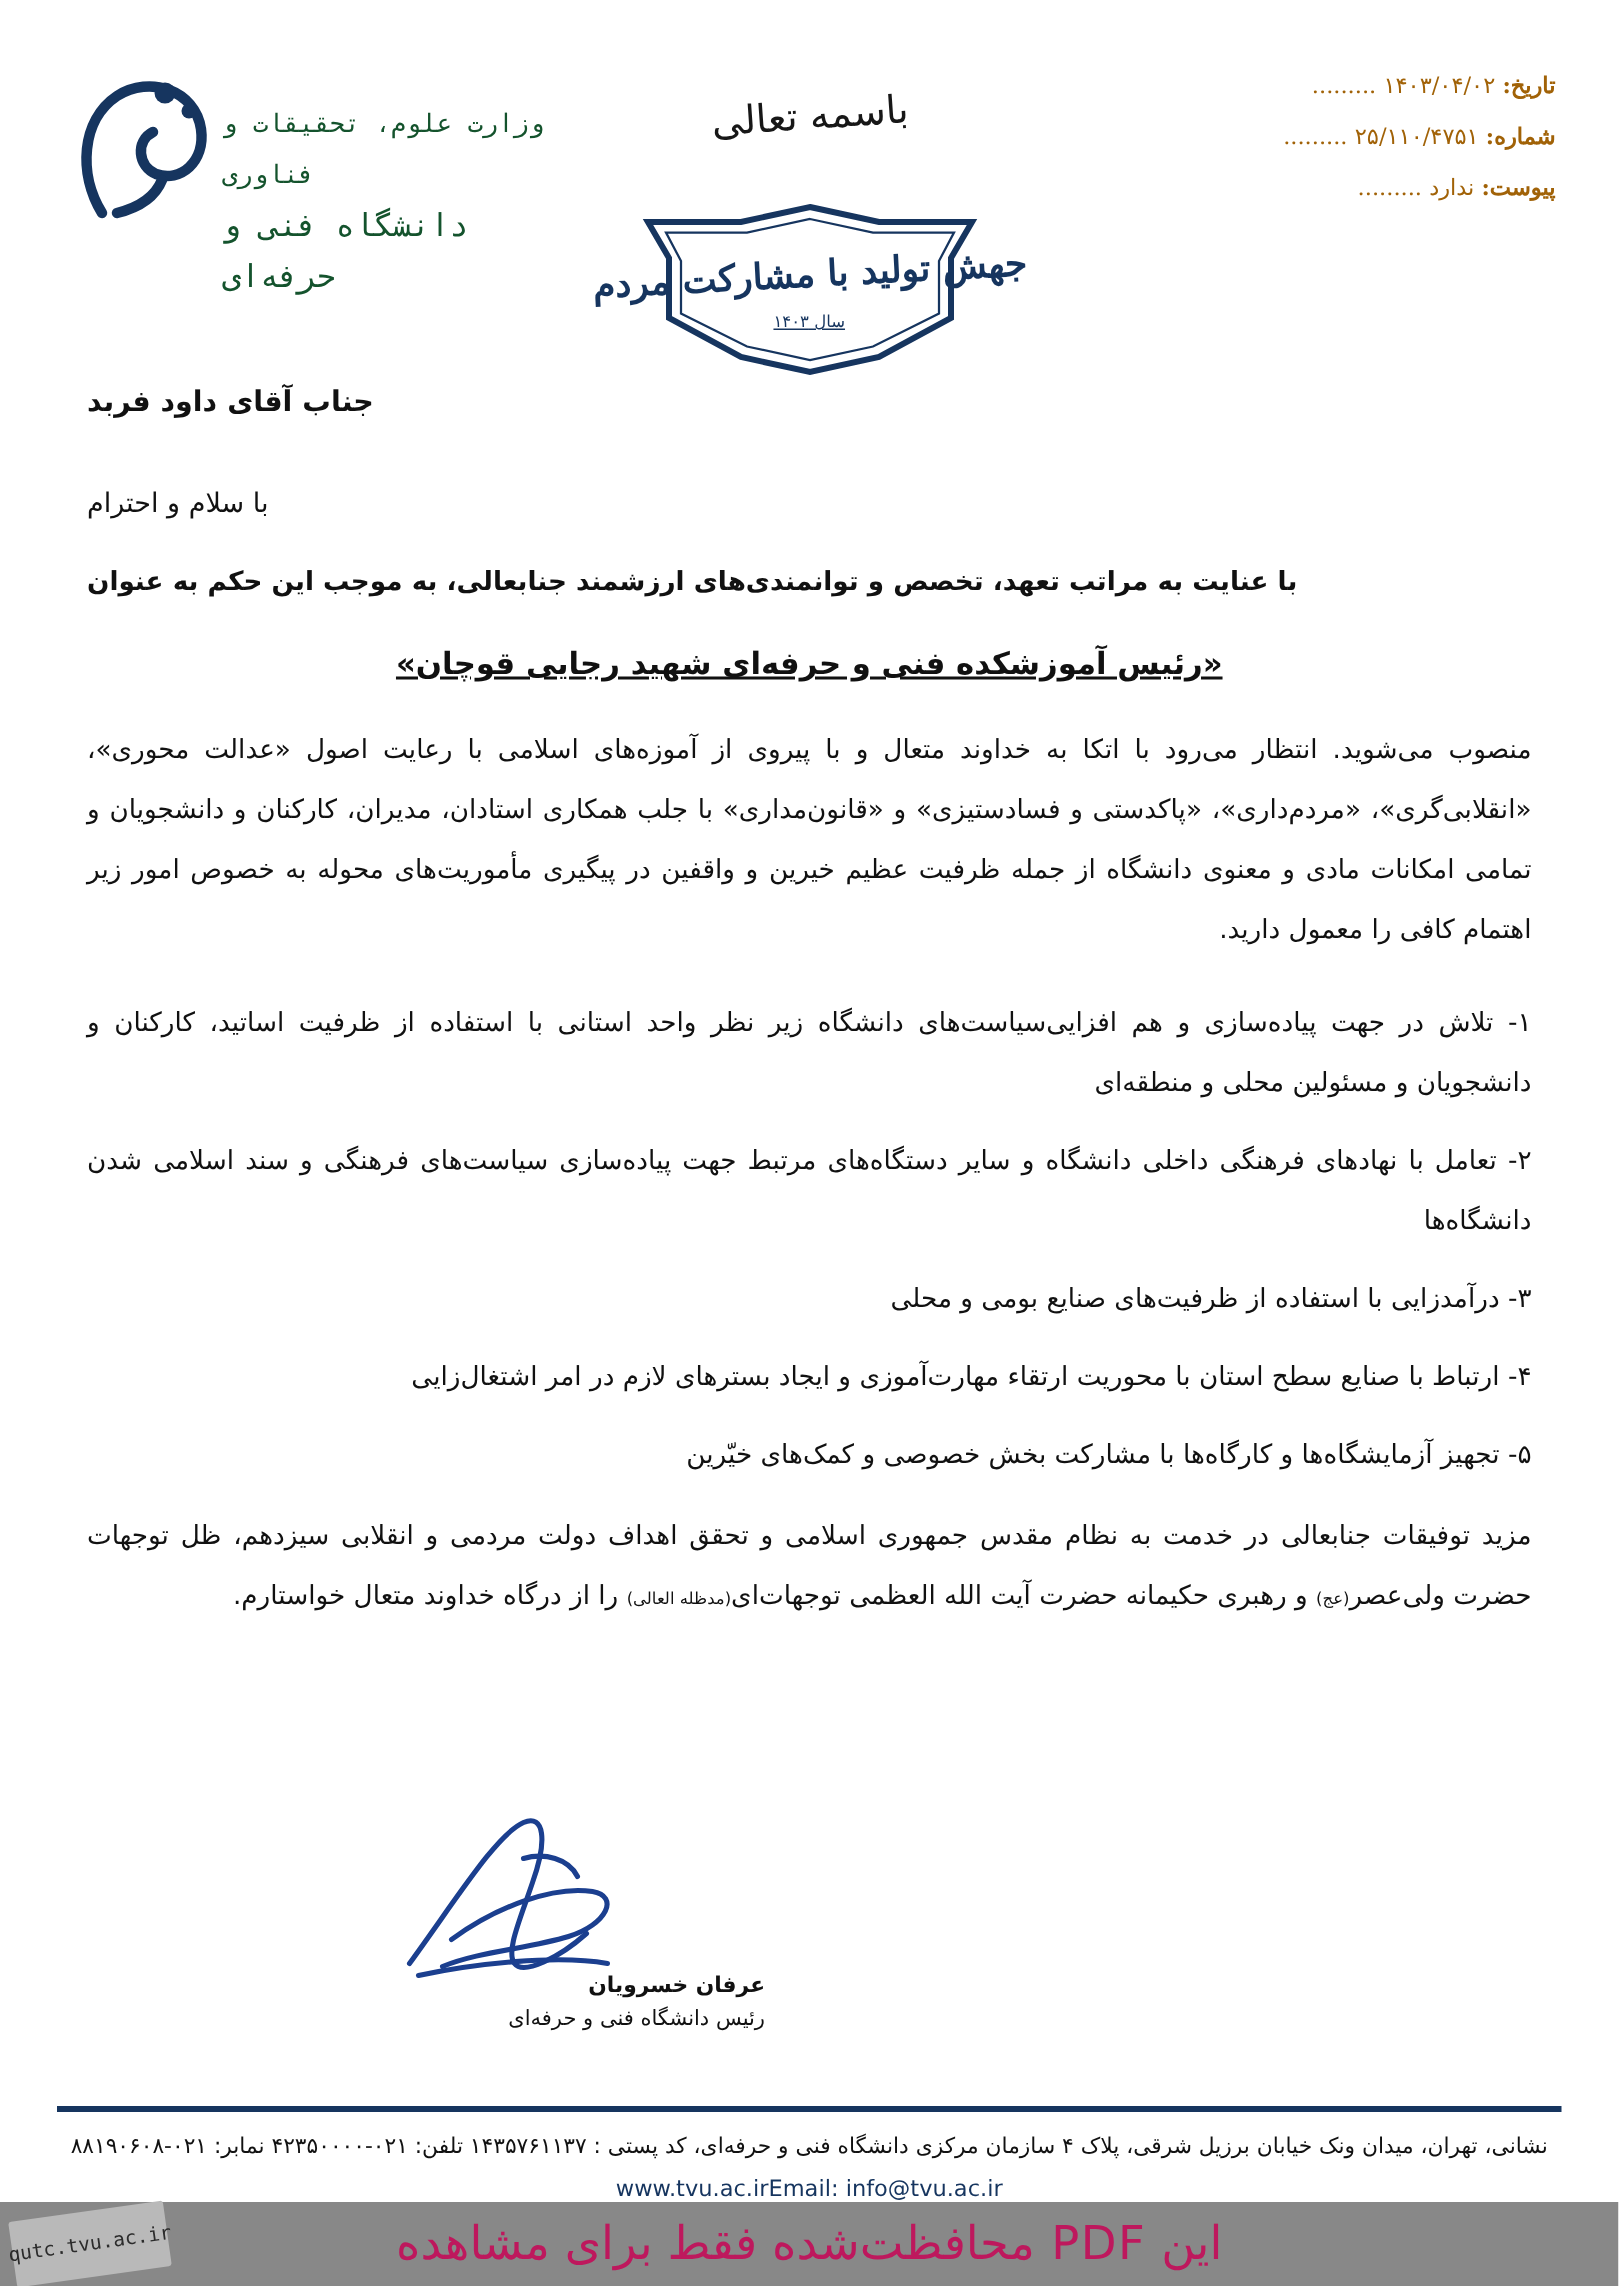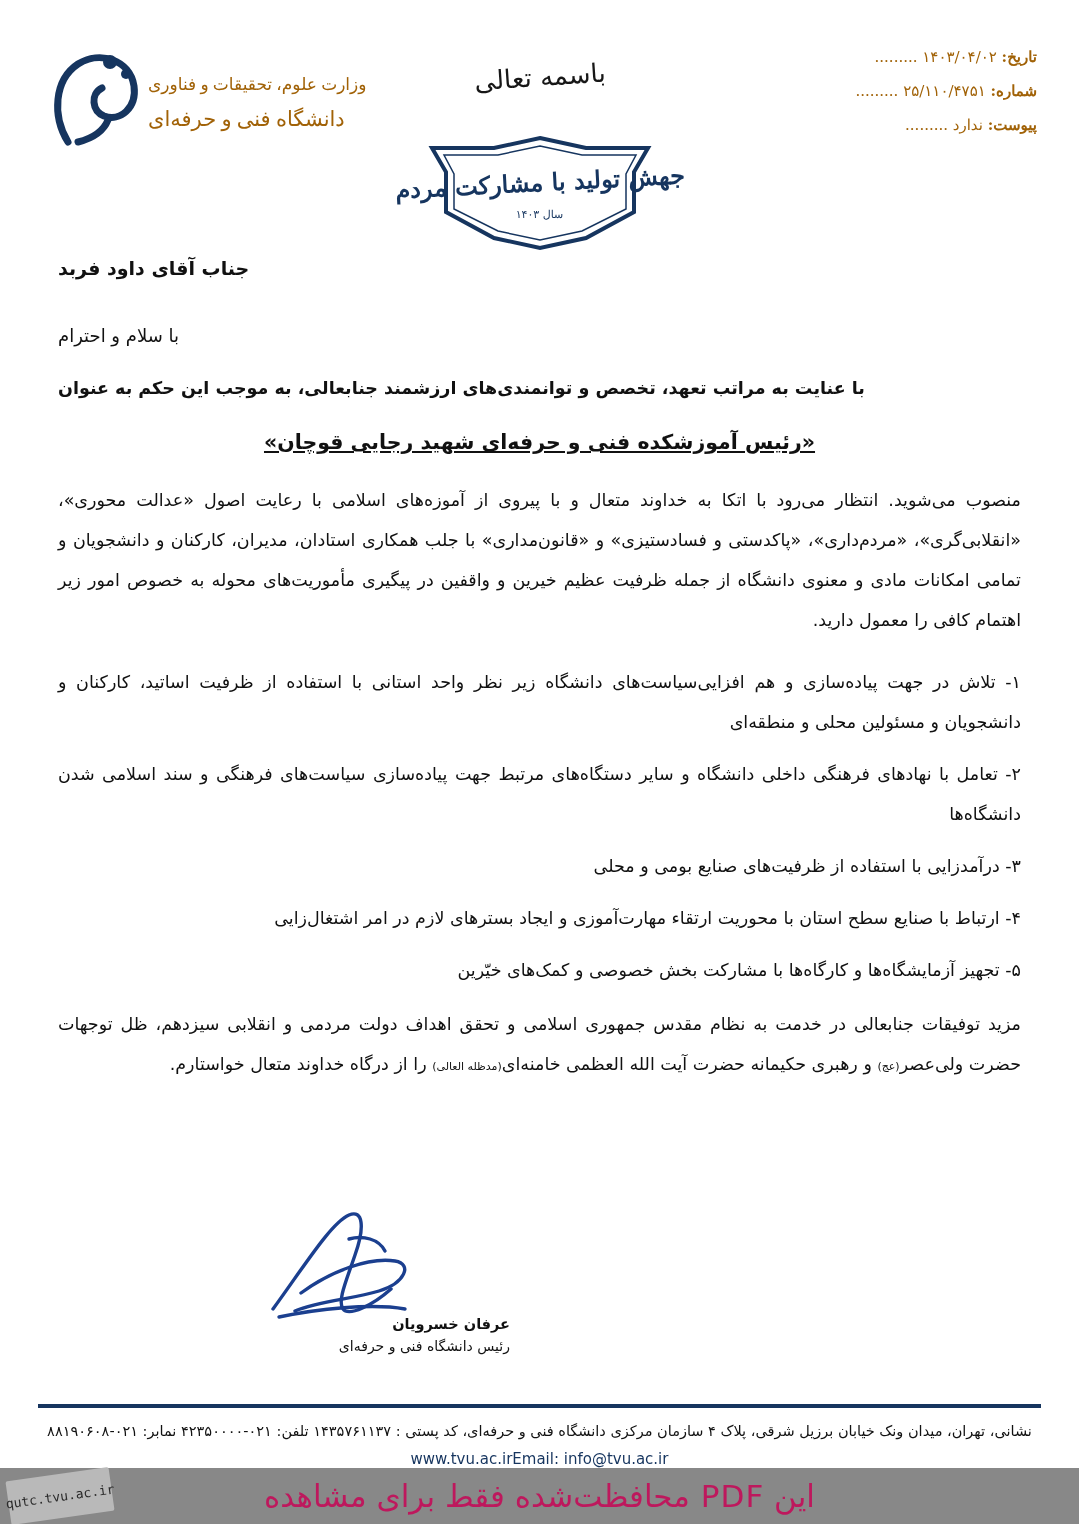--- a/index.html
+++ b/index.html
@@ -72,22 +72,22 @@
     height: 110px;
     direction: rtl;
   }
   .logo-text {
     position: absolute;
     right: 0;
     top: 22px;
     text-align: left;
     width: 230px;
     line-height: 34px;
-    color: #a16207;
-    font-family: Liberation Serif, serif;
+    color: #14532d;
+    font-family: Liberation Mono, monospace;
   }
   .logo-line1 { font-size: 17px; letter-spacing: 0.5px; }
   .logo-line2 { font-size: 21px; letter-spacing: 0.5px; }
   .logo-mark {
     position: absolute;
     left: 0;
     top: 0;
     width: 96px;
     height: 104px;
   }
@@ -113,20 +113,21 @@
     font-weight: 700;
   }
   .slogan-year {
     position: absolute;
     left: 0; right: 0;
     top: 74px;
     text-align: center;
     font-size: 11px;
     color: #16355f;
     font-family: "DejaVu Serif", "Liberation Serif", serif;
+    text-decoration: underline;
   }
 
   
   .content {
     position: absolute;
     top: 248px;
     right: 58px;
     left: 58px;
     direction: rtl;
     text-align: justify;
@@ -329,21 +330,21 @@
     <div class="appointment">«رئیس آموزشکده فنی و حرفه‌ای شهید رجایی قوچان»</div>
     <div class="para">منصوب می‌شوید. انتظار می‌رود با اتکا به خداوند متعال و با پیروی از آموزه‌های اسلامی با رعایت اصول «عدالت محوری»، «انقلابی‌گری»، «مردم‌داری»، «پاکدستی و فسادستیزی» و «قانون‌مداری» با جلب همکاری استادان، مدیران، کارکنان و دانشجویان و تمامی امکانات مادی و معنوی دانشگاه از جمله ظرفیت عظیم خیرین و واقفین در پیگیری مأموریت‌های محوله به خصوص امور زیر اهتمام کافی را معمول دارید.</div>
 
     <div class="item">۱- تلاش در جهت پیاده‌سازی و هم افزایی‌سیاست‌های دانشگاه زیر نظر واحد استانی با استفاده از ظرفیت اساتید، کارکنان و دانشجویان و مسئولین محلی و منطقه‌ای</div>
     <div class="item">۲- تعامل با نهادهای فرهنگی داخلی دانشگاه و سایر دستگاه‌های مرتبط جهت پیاده‌سازی سیاست‌های فرهنگی و سند اسلامی شدن دانشگاه‌ها</div>
     <div class="item">۳- درآمدزایی با استفاده از ظرفیت‌های صنایع بومی و محلی</div>
     <div class="item">۴- ارتباط با صنایع سطح استان با محوریت ارتقاء مهارت‌آموزی و ایجاد بسترهای لازم در امر اشتغال‌زایی</div>
     <div class="item">۵- تجهیز آزمایشگاه‌ها و کارگاه‌ها با مشارکت بخش خصوصی و کمک‌های خیّرین</div>
 
     <div class="closing">
-      <span>مزید توفیقات جنابعالی در خدمت به نظام مقدس جمهوری اسلامی و تحقق اهداف دولت مردمی و انقلابی سیزدهم، ظل توجهات حضرت ولی‌عصر</span><span class="tiny">(عج)</span><span> و رهبری حکیمانه حضرت آیت الله العظمی خامنه‌ای</span><span class="tiny">(مدظله العالی)</span><span> را از درگاه خداوند متعال خواستارم.</span>
+      <span>مزید توفیقات جنابعالی در خدمت به نظام مقدس جمهوری اسلامی و تحقق اهداف دولت مردمی و انقلابی سیزدهم، ظل توجهات حضرت ولی‌عصر</span><span class="tiny">(عج)</span><span> و رهبری حکیمانه حضرت آیت الله العظمی توجهات‌ای</span><span class="tiny">(مدظله العالی)</span><span> را از درگاه خداوند متعال خواستارم.</span>
     </div>
   </div>
 
   <div class="signature">
     <div class="sign-svg">
       <svg width="260" height="130" viewBox="0 0 260 130" xmlns="http://www.w3.org/2000/svg">
         <g fill="none" stroke="#1b3f8f" stroke-width="3.4" stroke-linecap="round" stroke-linejoin="round">
           <path d="M28 104 C 60 60, 86 18, 104 10 C 118 4, 120 22, 110 50 C 102 74, 92 96, 98 104 C 104 112, 128 100, 146 84"></path>
           <path d="M56 88 C 86 66, 124 52, 150 56 C 168 59, 160 78, 134 86 C 108 94, 74 96, 50 106"></path>
           <path d="M34 112 C 72 104, 126 98, 160 104"></path>

